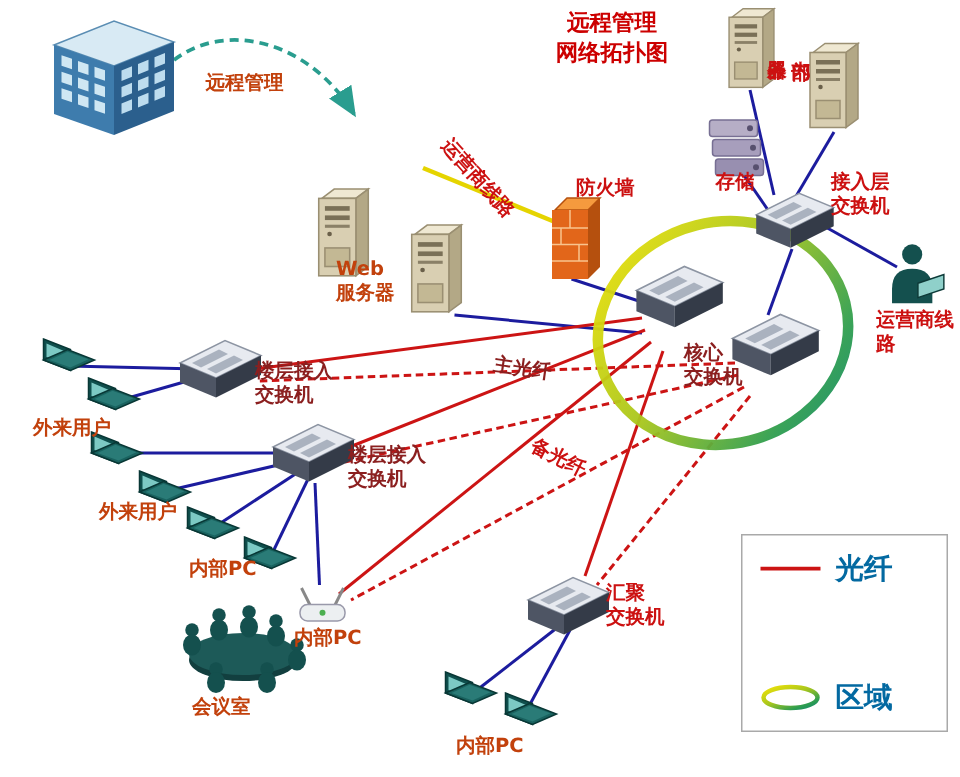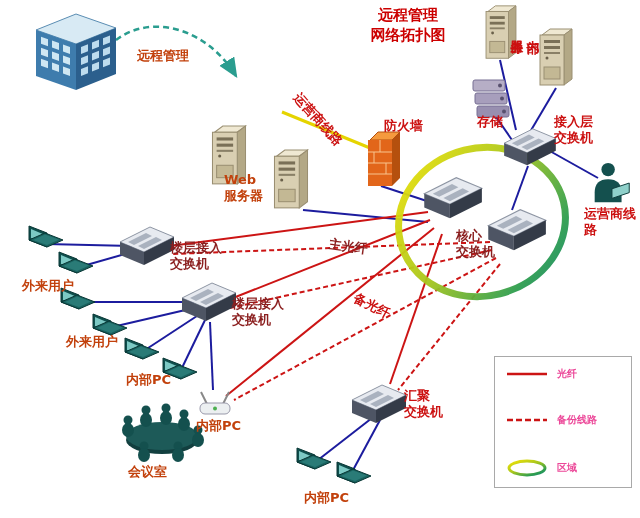--- a/index.html
+++ b/index.html
@@ -13,21 +13,21 @@
   .dark { color:#c2410c; }
   .vert { writing-mode:vertical-rl; }
   .title { position:absolute; left:356px; top:6px; width:104px; z-index:3; text-align:center;
            font-size:15px; font-weight:bold; color:#cc0000; white-space:pre-line; line-height:1.3; }
   .cloud-label { position:absolute; left:0; top:16px; width:94px; text-align:center;
                  color:#ffffff; font-weight:bold; font-size:12px; z-index:3; }
   .legend { position:absolute; left:494px; top:356px; width:138px; height:132px; z-index:2;
             border:1px solid #a9a9a9; background:#fff; padding:9px 10px;
             display:flex; flex-direction:column; justify-content:space-between; }
   .legend-item { display:flex; align-items:center; gap:8px; }
-  .legend-text { font-size:10px; font-weight:bold; color:#ec4899; }
+  .legend-text { font-size:19px; font-weight:bold; color:#0369a1; }
 </style>
 </head>
 <body>
 
 <svg width="0" height="0" style="position:absolute" aria-hidden="true">
   <defs>
     <linearGradient id="ringGrad" x1="0" y1="0" x2="1" y2="1">
       <stop offset="0" stop-color="#f2e307"></stop>
       <stop offset="0.45" stop-color="#a8c61d"></stop>
       <stop offset="0.8" stop-color="#2f9e4f"></stop>
@@ -337,26 +337,20 @@
   <div class="lbl dark" style="left:304px;top:490px">内部PC</div>
 
   <div class="legend">
     <div class="legend-item">
       <svg width="44" height="16">
         <line x1="2" y1="8" x2="42" y2="8" stroke="#cc1414" stroke-width="2.5"></line>
       </svg>
       <span class="legend-text">光纤</span>
     </div>
     <div class="legend-item">
-      <svg width="44" height="16">
-        <line x1="2" y1="8" x2="42" y2="8" stroke="#cc1414" stroke-width="2.5" stroke-dasharray="6,3"></line>
-      </svg>
-      <span class="legend-text">备份线路</span>
-    </div>
-    <div class="legend-item">
       <svg width="44" height="20">
         <ellipse cx="22" cy="10" rx="18" ry="7" fill="none" stroke="url(#ringGrad)" stroke-width="3"></ellipse>
       </svg>
       <span class="legend-text">区域</span>
     </div>
   </div>
 
 </div>
 
 </body></html>

